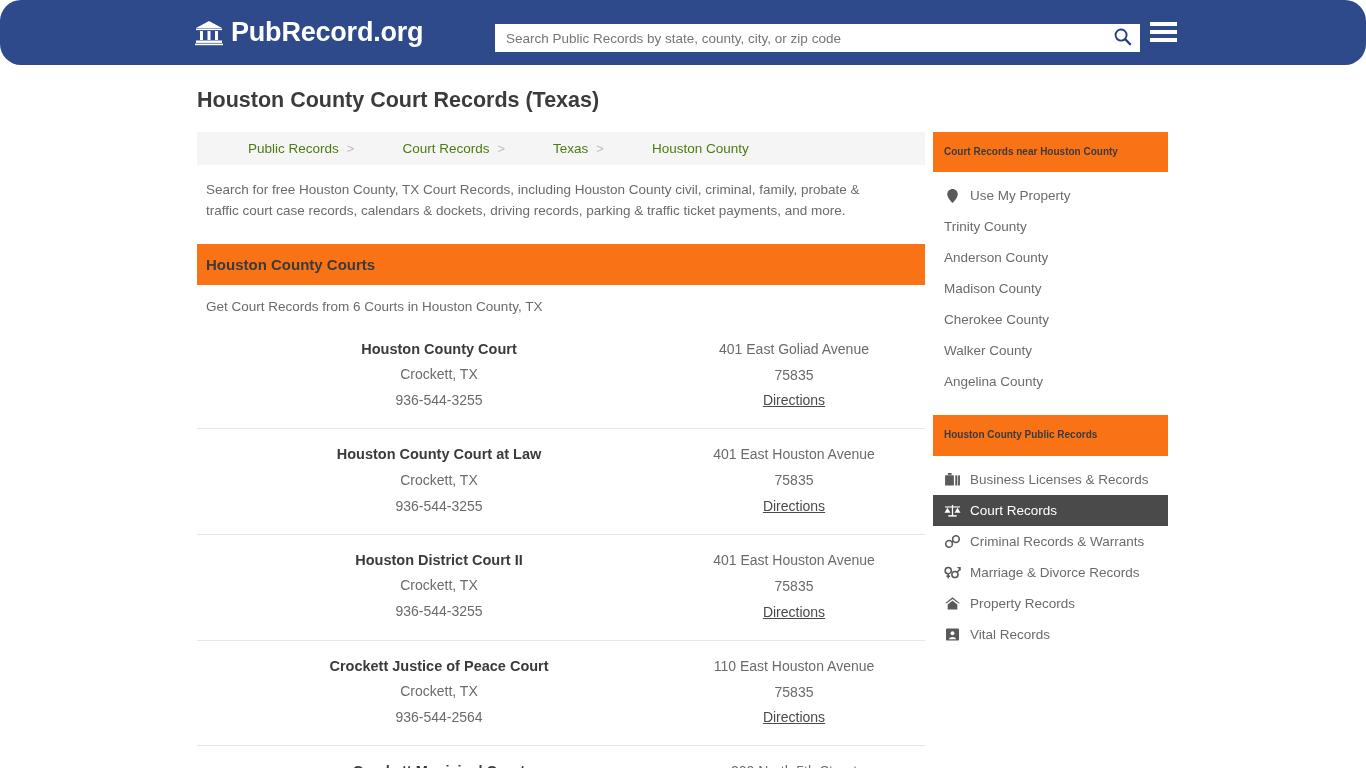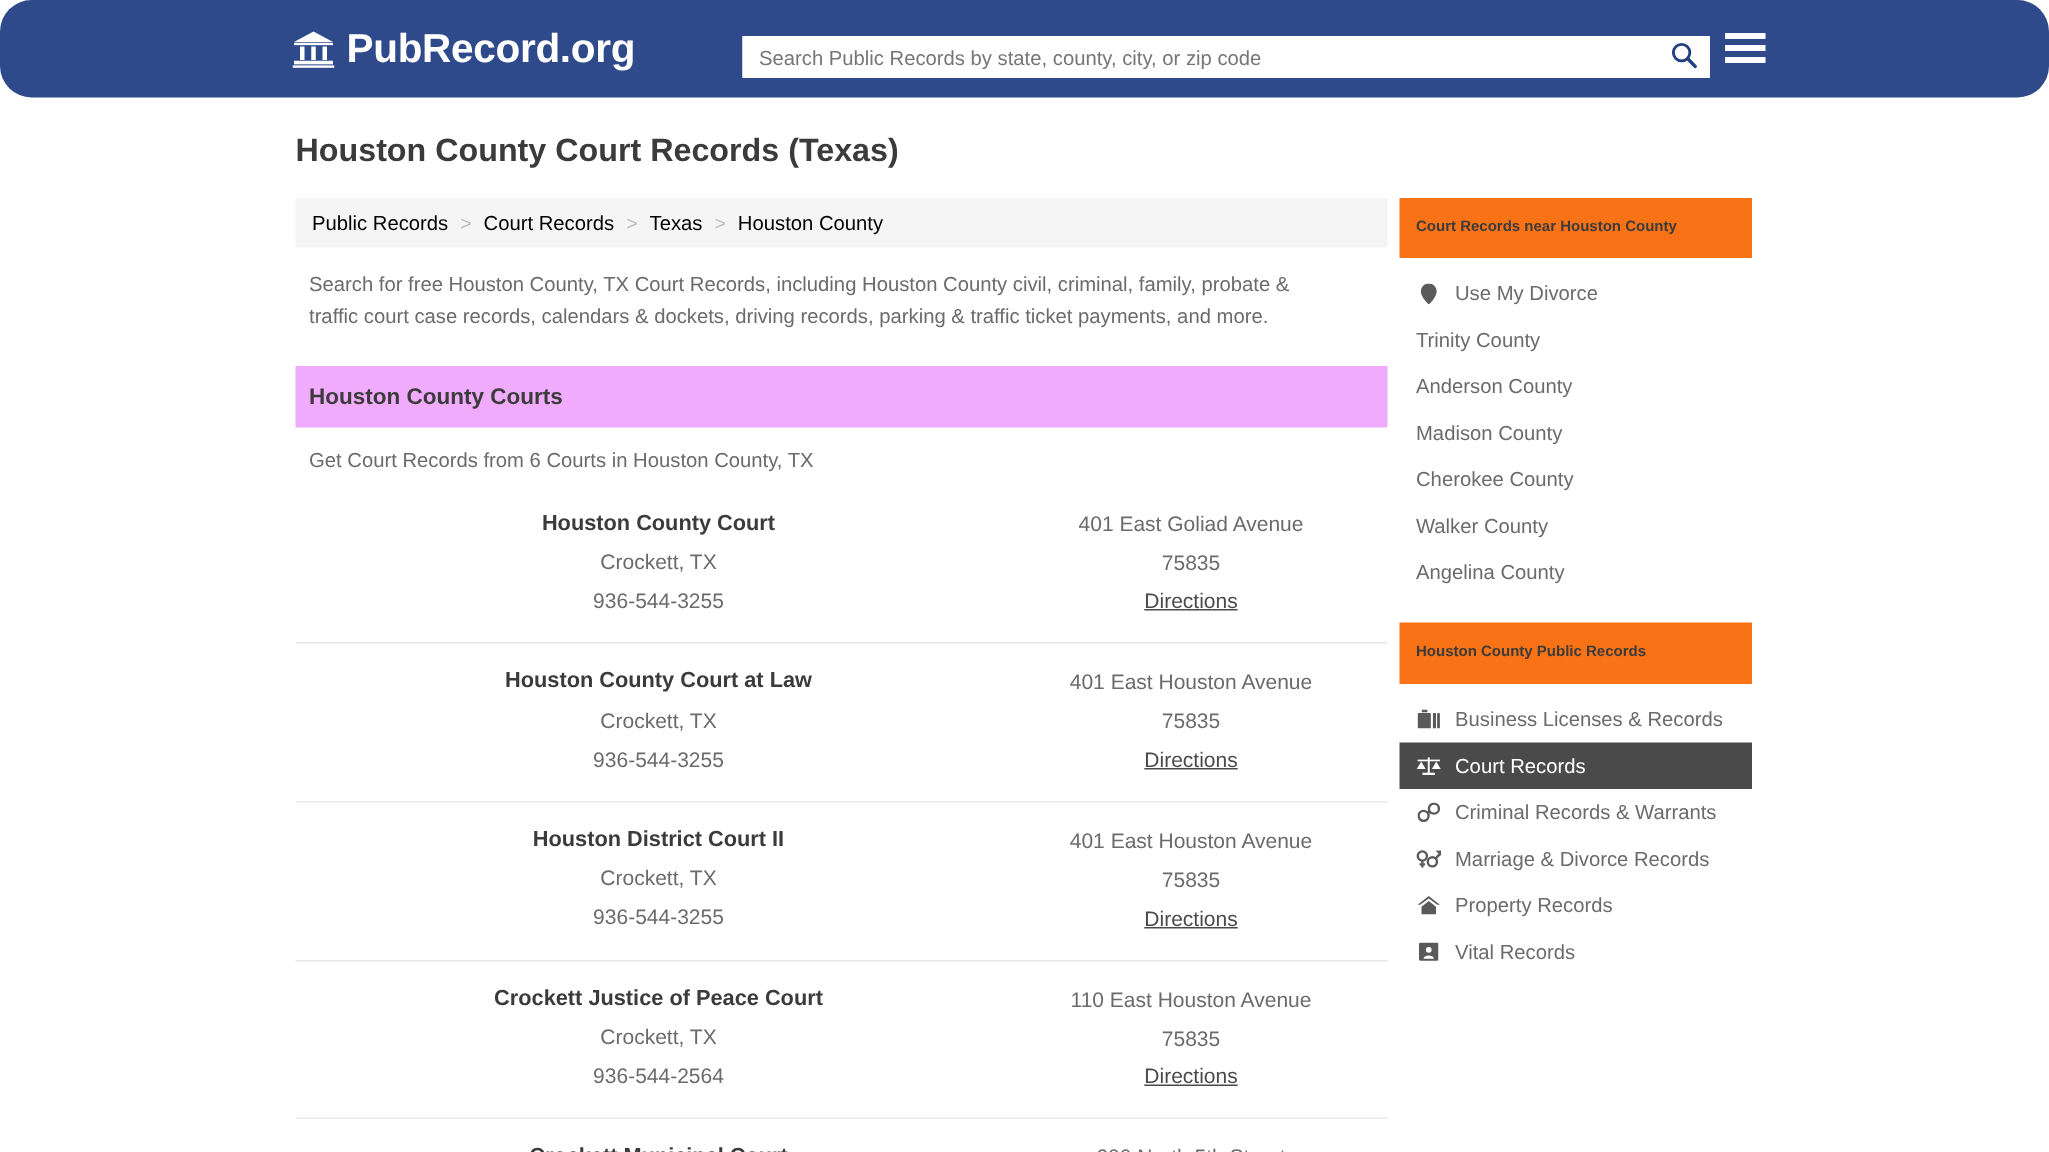--- a/index.html
+++ b/index.html
@@ -112,43 +112,44 @@
     background: #f5f5f5;
     padding: 9px 9px 9px 9px;
     font-size: 13.5px;
     color: #666;
     display: flex;
     align-items: center;
     flex-wrap: wrap;
     gap: 0;
   }
   .breadcrumb a {
-    color: #000000;
+    color: #4d7c0f;
     text-decoration: none;
     padding: 0 2px;
+    margin-left: 40px;
   }
   .crumb-sep {
     color: #bdbdbd;
     padding: 0 6px;
     font-size: 13px;
   }
 
   .intro {
     margin-top: 15px;
     padding: 0 9px;
     font-size: 13.5px;
     color: #6b6b6b;
     line-height: 1.55;
     max-width: 700px;
   }
 
   
   .section-head {
     margin-top: 22px;
-    background: #f0abfc;
+    background: #f97316;
     padding: 12px 9px;
     font-size: 15px;
     font-weight: bold;
     color: #3b3b3b;
   }
   .section-sub {
     padding: 14px 9px 0 9px;
     font-size: 13.5px;
     color: #6b6b6b;
   }
@@ -358,21 +359,21 @@
 
       <div class="side-head">Court Records near Houston County</div>
 
       <div class="side-list">
         <a class="side-item" href="#">
           <span class="side-ico">
             <svg viewBox="0 0 12 16" width="11" height="14" aria-hidden="true">
               <path d="M6 0C2.7 0 0 2.7 0 6c0 4.3 6 10 6 10s6-5.7 6-10c0-3.3-2.7-6-6-6z" fill="#5a5a5a"></path>
             </svg>
           </span>
-          <span>Use My Divorce</span>
+          <span>Use My Property</span>
         </a>
         <a class="side-item" href="#">
           <span>Trinity County</span>
         </a>
         <a class="side-item" href="#">
           <span>Anderson County</span>
         </a>
         <a class="side-item" href="#">
           <span>Madison County</span>
         </a>

